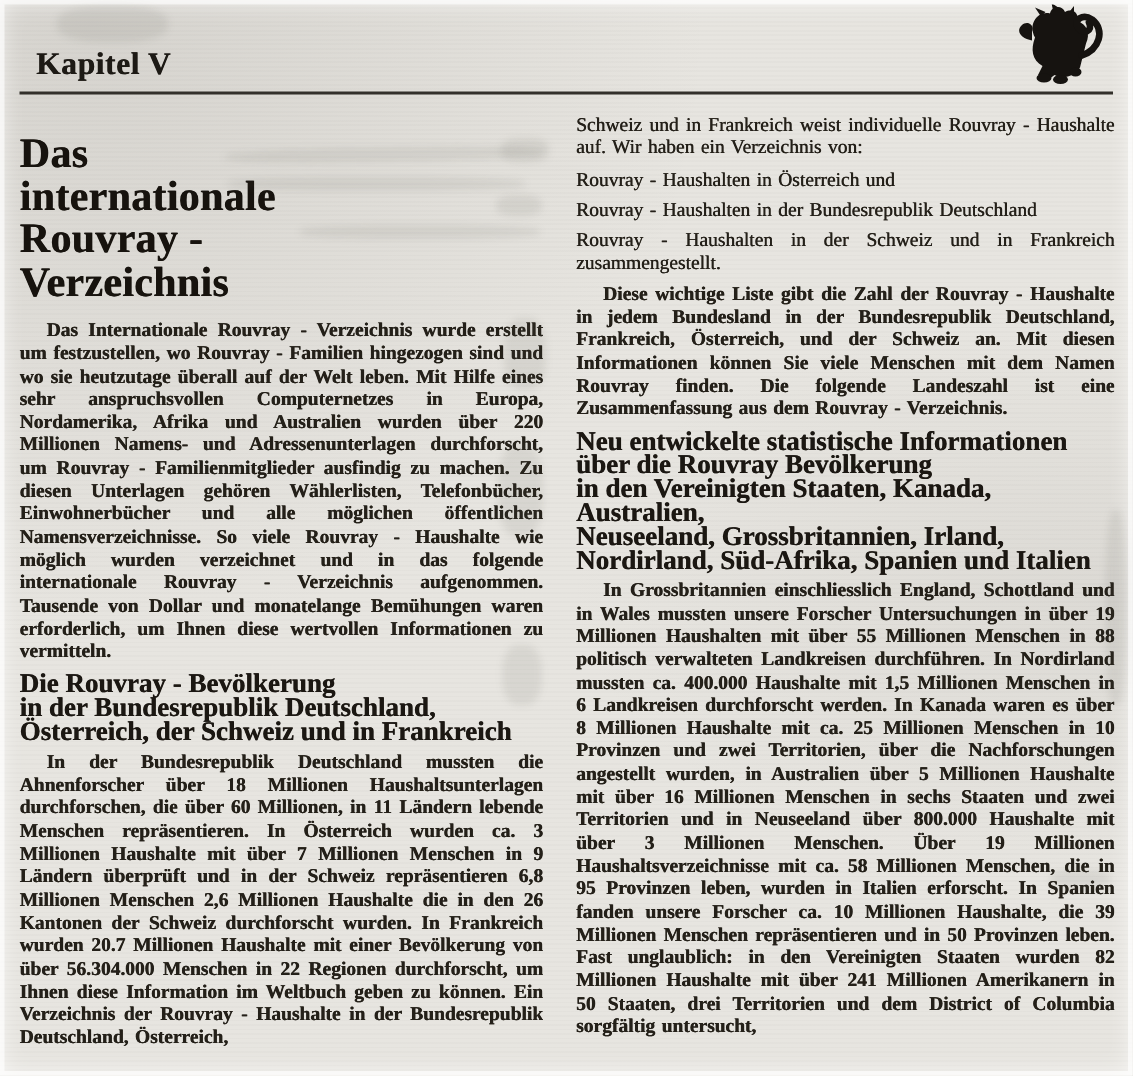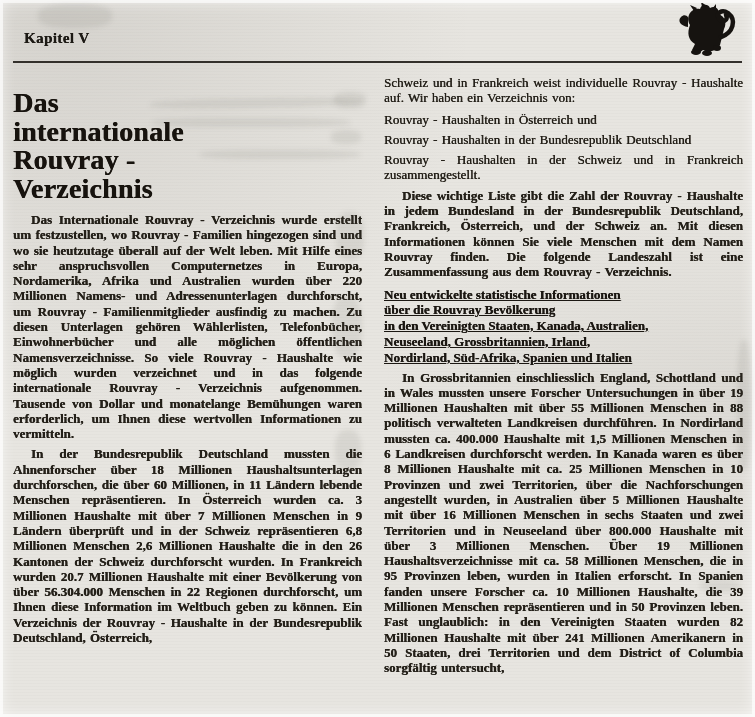--- a/index.html
+++ b/index.html
@@ -29,21 +29,21 @@
   }
   
   .hdr {
     position: relative;
     height: 61px;
     border-bottom: 2.5px solid #33302b;
     margin: 0 13px;
   }
   .chapter {
     position: absolute; left: 11px; top: 30px;
-    font-size: 15px; font-weight: 700; letter-spacing: .4px;
+    font-size: 21px; font-weight: 700; letter-spacing: .4px;
     color: #1d1a15;
     text-shadow: .3px 0 0 currentColor;
   }
   .lion { position: absolute; right: 2px; top: 3px; width: 66px; height: 53px; }
   
   .columns {
     display: flex;
     gap: 22px;
     padding: 12px 12px 0 13px;
     height: 640px;
@@ -65,28 +65,27 @@
     font-size: 28px;
     line-height: 28.5px;
     font-weight: 700;
     color: #17130e;
     margin: 14px 0 9px 0;
     white-space: pre-line;
     letter-spacing: .2px;
     text-shadow: .4px 0 0 currentColor;
   }
   h2.sec {
-    font-size: 13px;
+    font-size: 18px;
     line-height: 15.8px;
     font-weight: 700;
     color: #1b1712;
     margin: 7px 0 4px 0;
     white-space: pre-line;
     text-shadow: .3px 0 0 currentColor;
-    text-decoration: underline;
   }
   .list-item { word-spacing: 2.5px; }
   .cont { margin-bottom: 6px !important; }
 </style>
 </head>
 <body>
 
 <div class="page">
 
   <div class="smudge" style="left:38px; top:4px;  width:74px; height:24px;"></div>
@@ -122,20 +121,23 @@
   </div>
 
   <div class="columns">
 
     <section class="col col-left">
       <h1 class="doc-title">Das
 internationale
 Rouvray -
 Verzeichnis</h1>
       <p class="indent">Das Internationale Rouvray - Verzeichnis wurde erstellt um festzustellen, wo Rouvray - Familien hingezogen sind und wo sie heutzutage überall auf der Welt leben.  Mit Hilfe eines sehr anspruchsvollen Computernetzes in Europa, Nordamerika, Afrika und Australien wurden über 220 Millionen Namens- und Adressenunterlagen durchforscht, um Rouvray - Familienmitglieder ausfindig zu machen.  Zu diesen Unterlagen gehören Wählerlisten, Telefonbücher, Einwohnerbücher und alle möglichen öffentlichen Namensverzeichnisse.  So viele Rouvray - Haushalte wie möglich wurden verzeichnet und in das folgende internationale Rouvray - Verzeichnis aufgenommen. Tausende von Dollar und monatelange Bemühungen waren erforderlich, um Ihnen diese wertvollen Informationen zu vermitteln.</p>
+      <h2 class="sec">Die Rouvray - Bevölkerung
+in der Bundesrepublik Deutschland,
+Österreich, der Schweiz und in Frankreich</h2>
       <p class="indent">In der Bundesrepublik Deutschland mussten die Ahnenforscher über 18 Millionen Haushaltsunterlagen durchforschen, die über 60 Millionen, in 11 Ländern lebende Menschen repräsentieren.  In Österreich wurden ca. 3 Millionen Haushalte mit über 7 Millionen Menschen in 9 Ländern überprüft und in der Schweiz repräsentieren 6,8 Millionen Menschen 2,6 Millionen Haushalte die in den 26 Kantonen der Schweiz durchforscht wurden. In Frankreich wurden 20.7 Millionen Haushalte mit einer Bevölkerung von über 56.304.000 Menschen in 22 Regionen durchforscht, um Ihnen diese Information im Weltbuch geben zu können.  Ein Verzeichnis der Rouvray - Haushalte in der Bundesrepublik Deutschland, Österreich,</p>
     </section>
 
     <section class="col col-right">
       <p class="cont">Schweiz und in Frankreich weist individuelle Rouvray - Haushalte auf.  Wir haben ein Verzeichnis von:</p>
       <p class="list-item">Rouvray - Haushalten in Österreich und</p>
       <p class="list-item">Rouvray - Haushalten in der Bundesrepublik Deutschland</p>
       <p class="list-item">Rouvray - Haushalten in der Schweiz und in Frankreich zusammengestellt.</p>
       <p class="indent">Diese wichtige Liste gibt die Zahl der Rouvray - Haushalte in jedem Bundesland in der Bundesrepublik Deutschland, Frankreich, Österreich, und der Schweiz an.  Mit diesen Informationen können Sie viele Menschen mit dem Namen Rouvray finden.  Die folgende Landeszahl ist eine Zusammenfassung aus dem Rouvray - Verzeichnis.</p>
       <h2 class="sec">Neu entwickelte statistische Informationen

